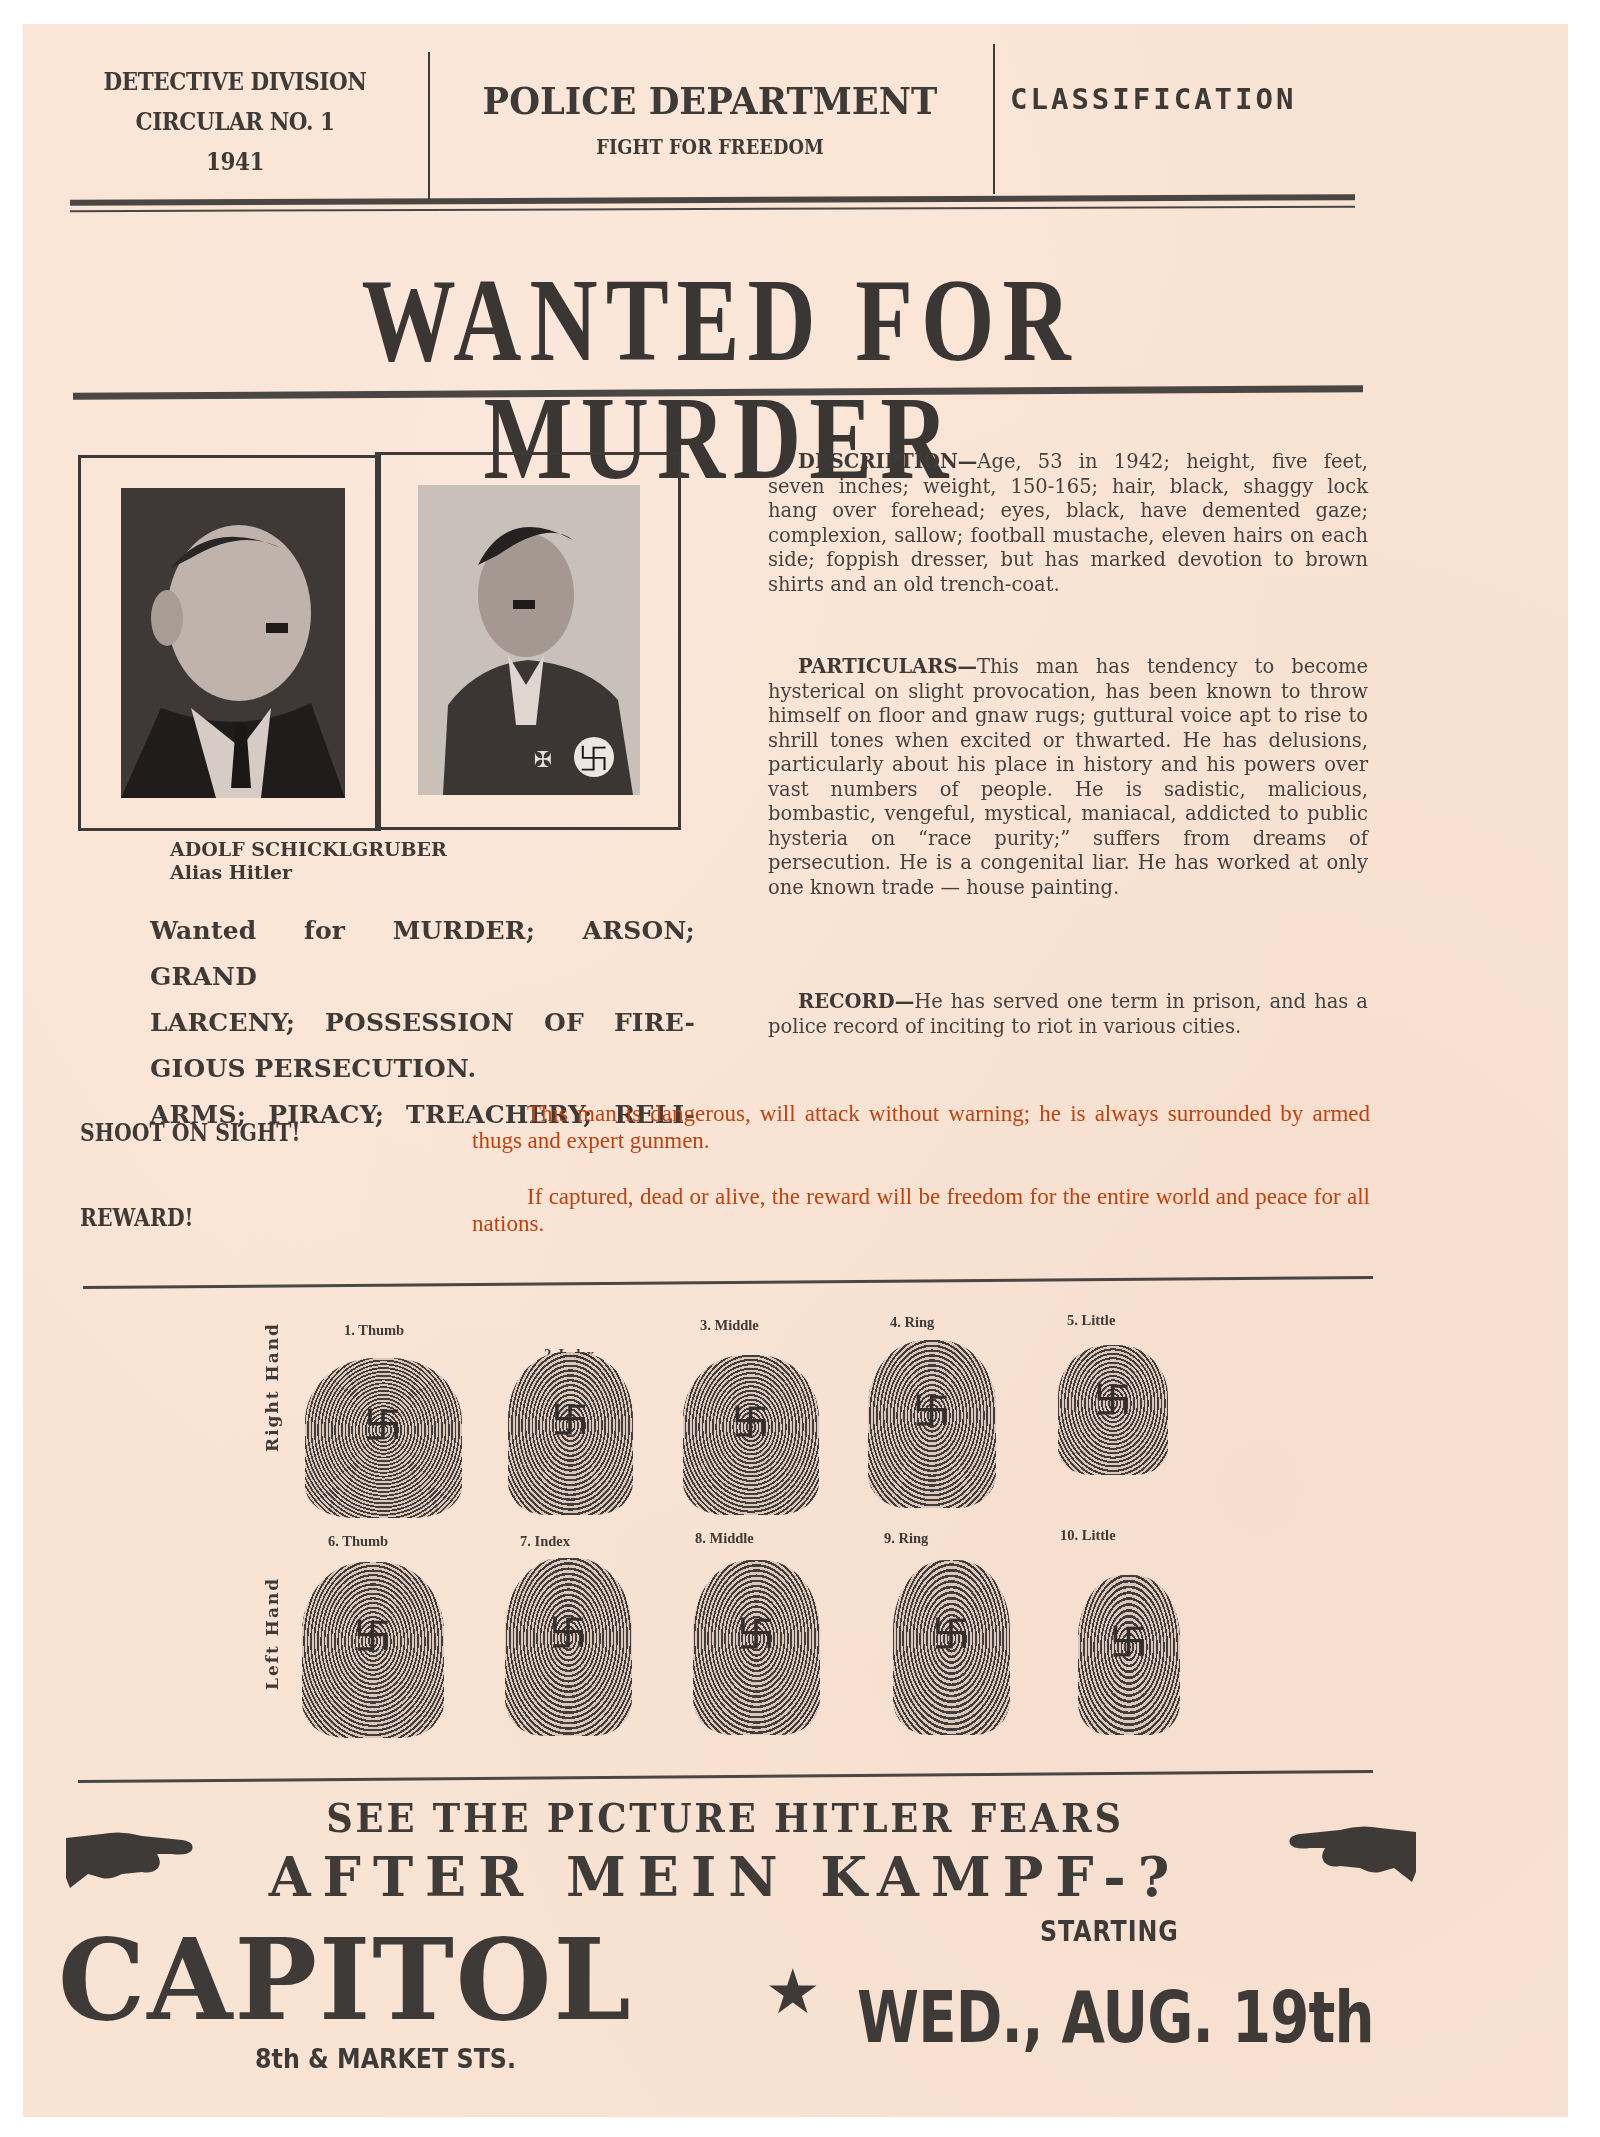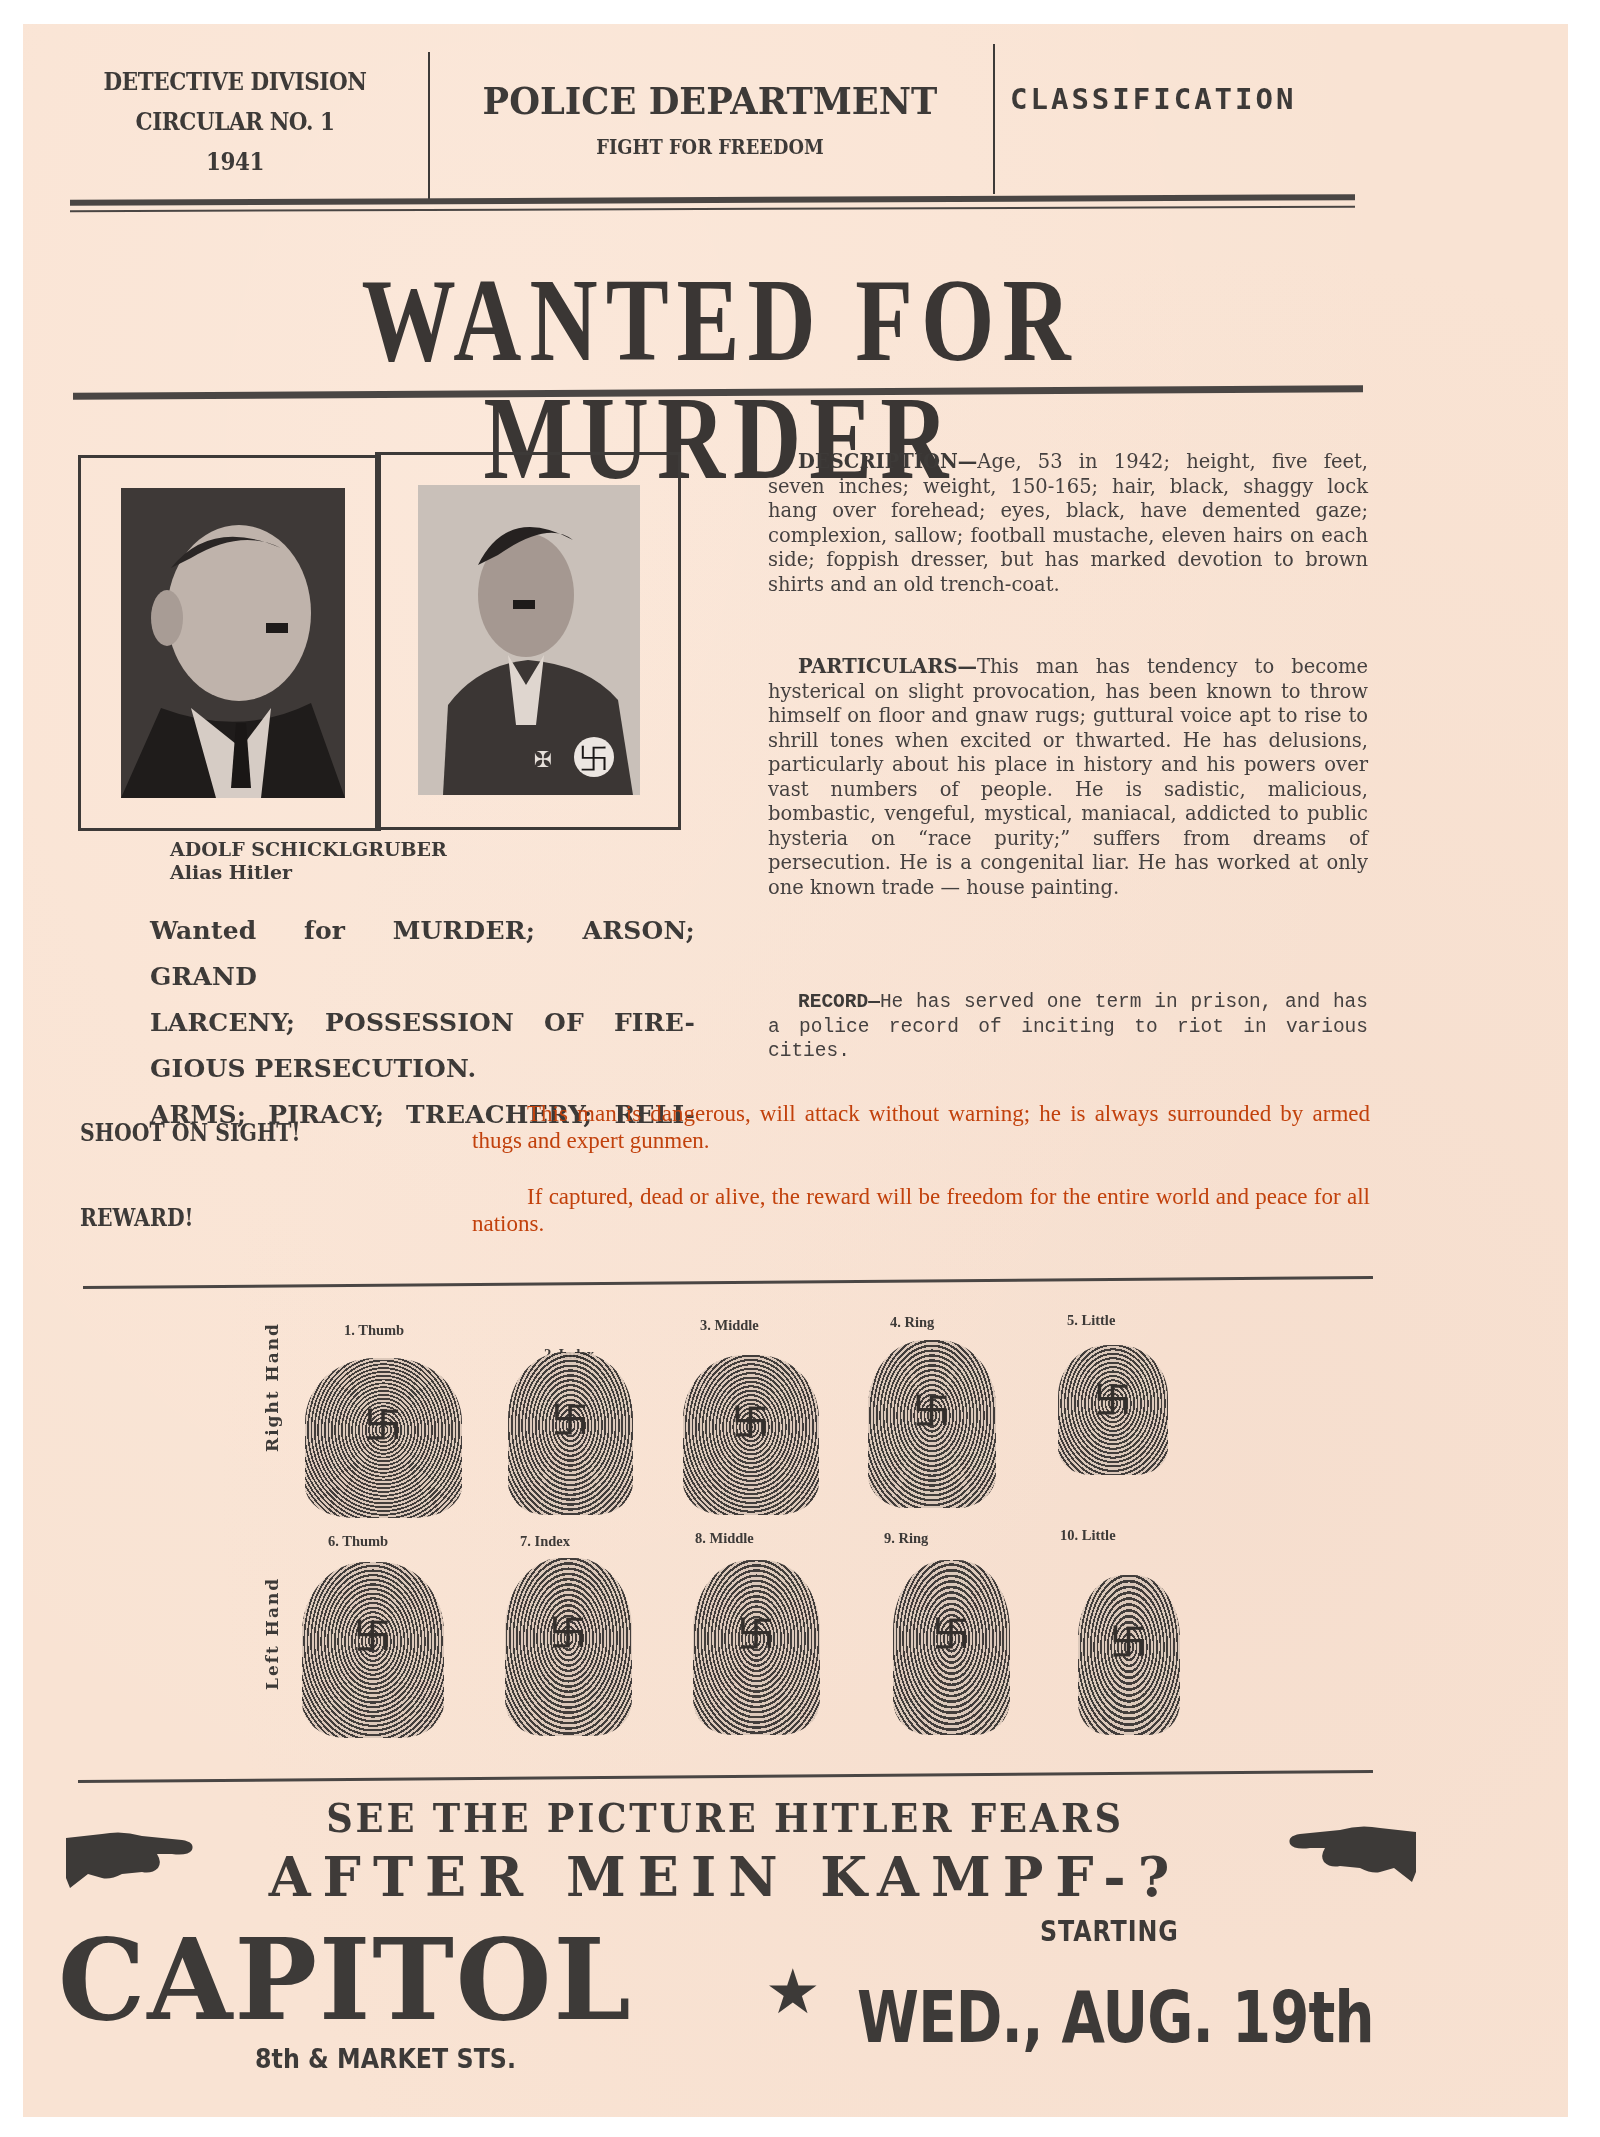--- a/index.html
+++ b/index.html
@@ -142,21 +142,21 @@
   <div>GIOUS PERSECUTION.</div>
   <div style="text-align-last:justify;">ARMS; PIRACY; TREACHERY; RELI-</div>
 </div>
 
 <div class="abs body-text" style="left:768px; top:450px; width:600px; text-indent:30px;">
   <b class="lead">DESCRIPTION—</b><span>Age, 53 in 1942; height, five feet, seven inches; weight, 150-165; hair, black, shaggy lock hang over forehead; eyes, black, have demented gaze; complexion, sallow; football mustache, eleven hairs on each side; foppish dresser, but has marked devotion to brown shirts and an old trench-coat.</span>
 </div>
 <div class="abs body-text" style="left:768px; top:655px; width:600px; text-indent:30px;">
   <b class="lead">PARTICULARS—</b><span>This man has tendency to become hysterical on slight provocation, has been known to throw himself on floor and gnaw rugs; guttural voice apt to rise to shrill tones when excited or thwarted. He has delusions, particularly about his place in history and his powers over vast numbers of people. He is sadistic, malicious, bombastic, vengeful, mystical, maniacal, addicted to public hysteria on “race purity;” suffers from dreams of persecution. He is a congenital liar. He has worked at only one known trade — house painting.</span>
 </div>
-<div class="abs body-text" style="left:768px; top:990px; width:600px; text-indent:30px;font-family:Liberation Mono, monospace;">
+<div class="abs body-text" style="left:768px; top:990px; width:600px; text-indent:30px;">
   <b class="lead">RECORD—</b><span>He has served one term in prison, and has a police record of inciting to riot in various cities.</span>
 </div>
 
 <div class="abs side-label" style="left:80px; top:1118px;">SHOOT ON SIGHT!</div>
 <div class="abs warning" style="left:472px; top:1100px; width:898px;">This man is dangerous, will attack without warning; he is always surrounded by armed thugs and expert gunmen.</div>
 <div class="abs side-label" style="left:80px; top:1203px;">REWARD!</div>
 <div class="abs warning" style="left:472px; top:1183px; width:898px;">If captured, dead or alive, the reward will be freedom for the entire world and peace for all nations.</div>
 
 <div class="abs rule-thick" style="left:83px; top:1281px; width:1290px; height:3px; transform:rotate(-0.45deg);"></div>
 

